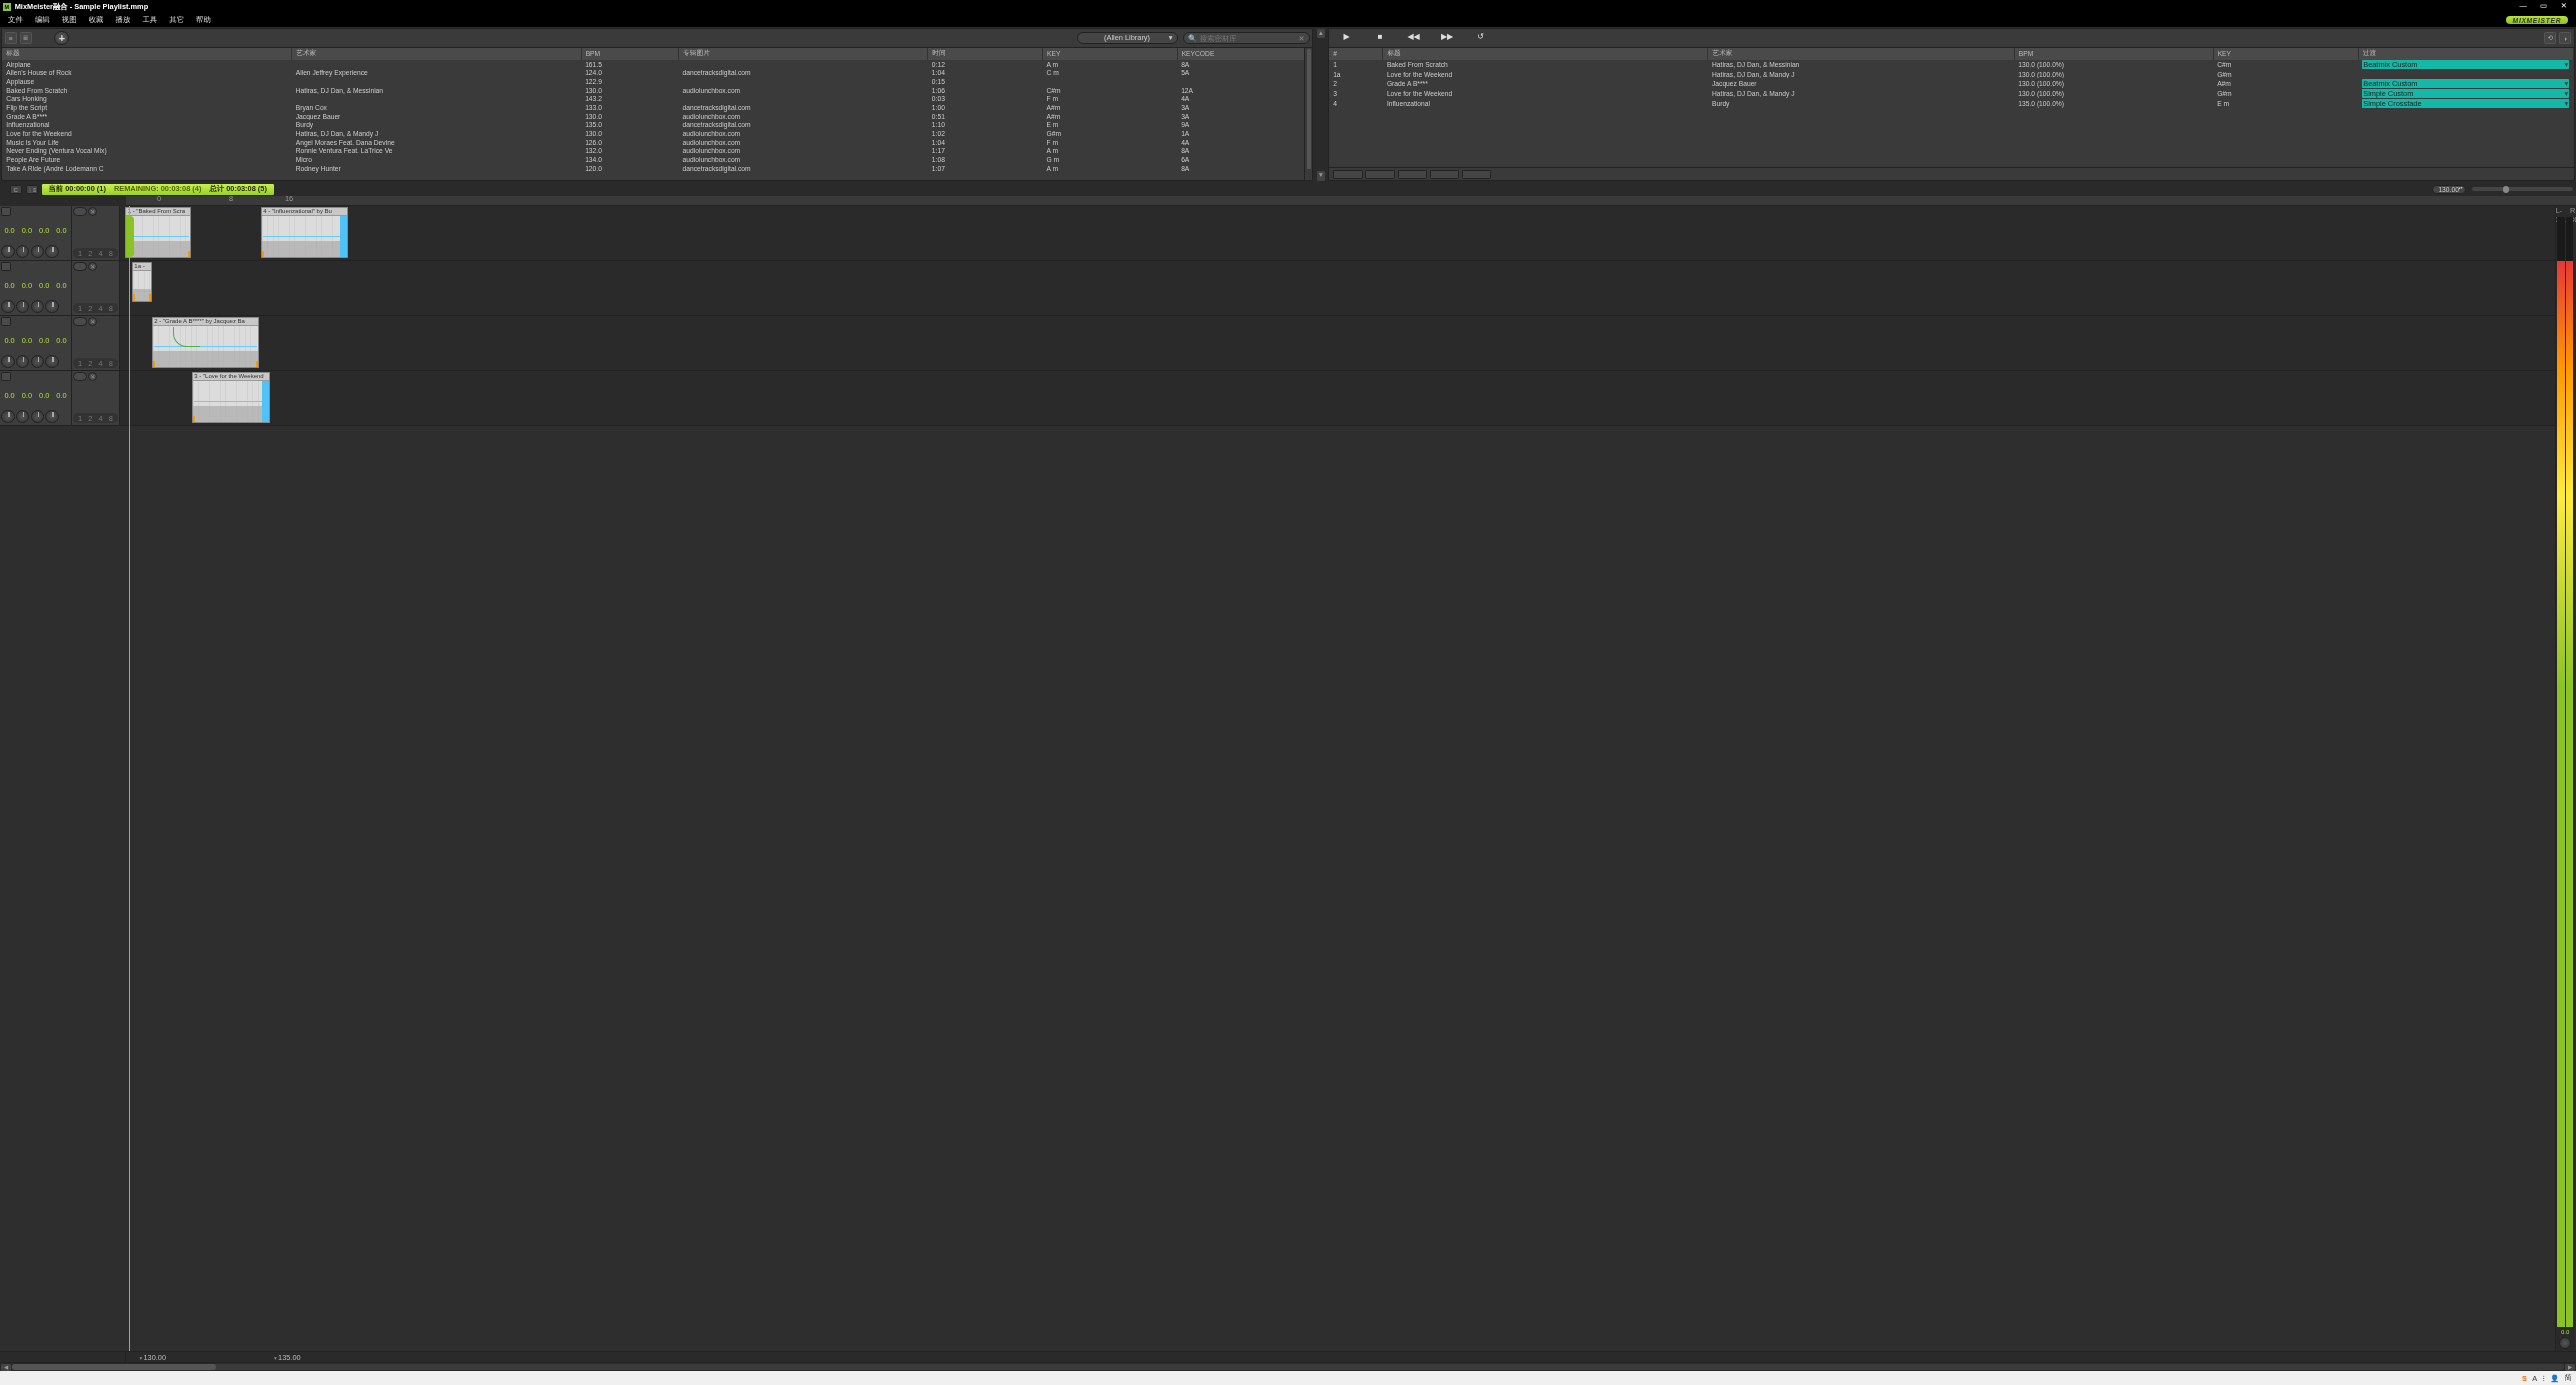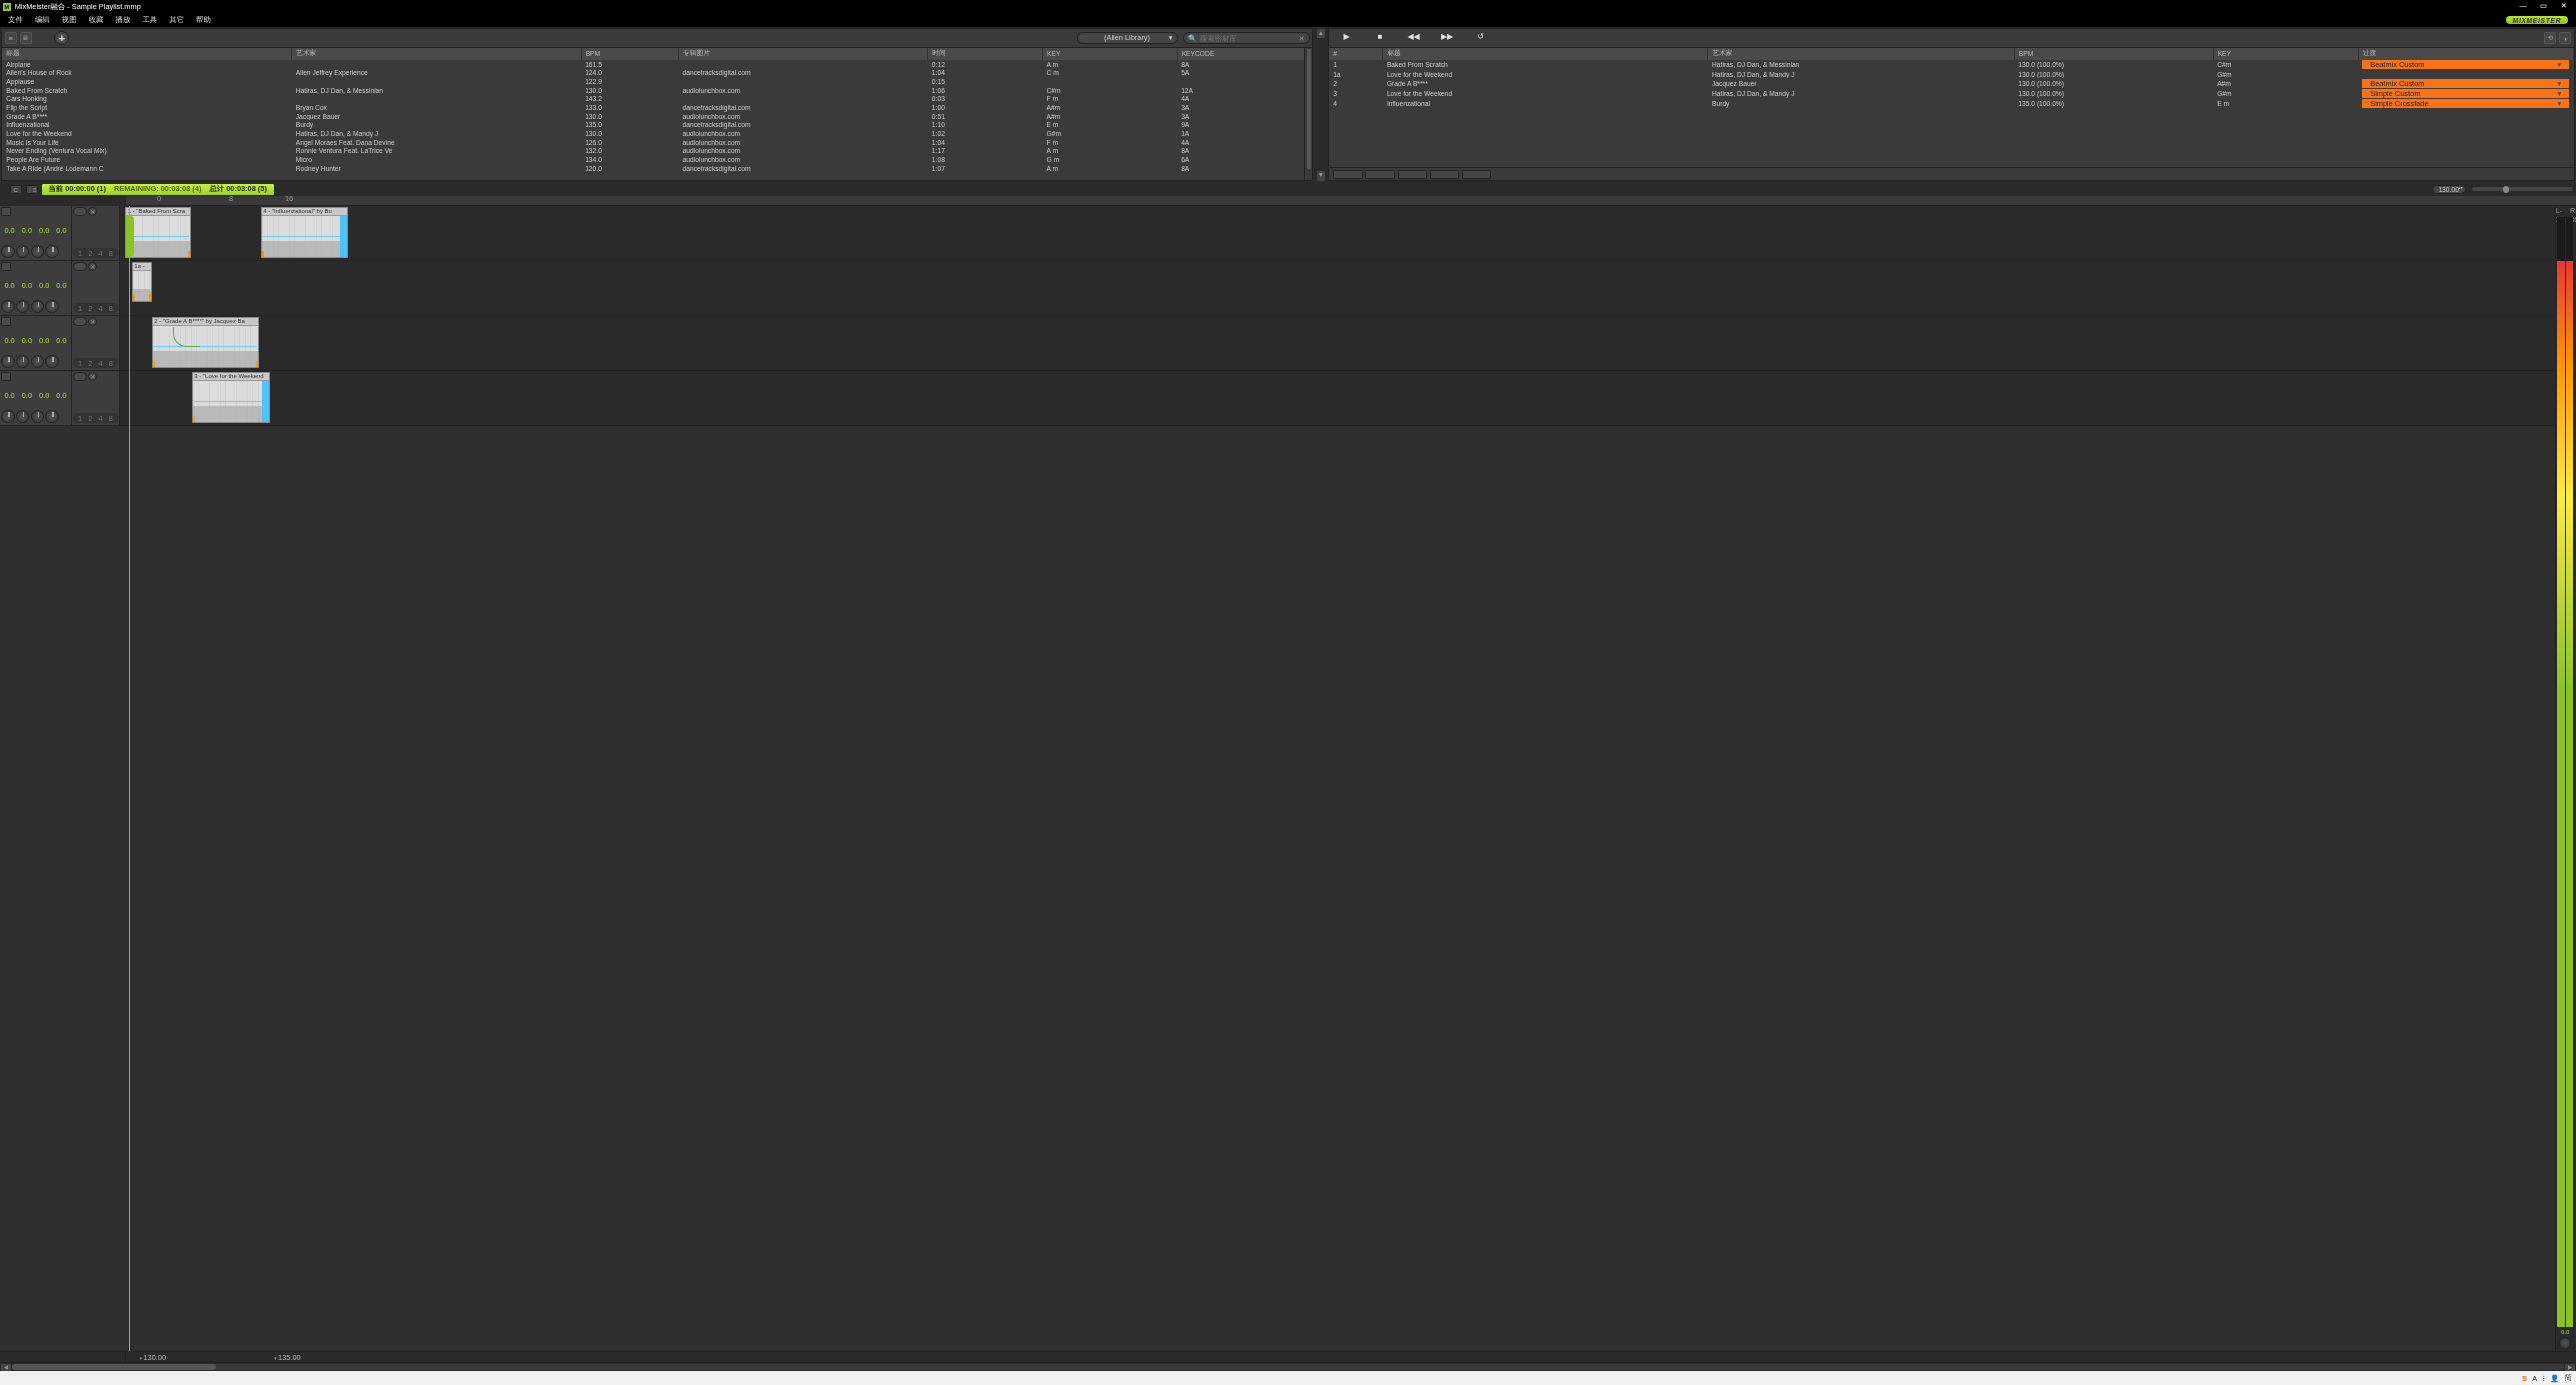--- a/index.html
+++ b/index.html
@@ -1,21 +1,21 @@
 <!DOCTYPE html>
 <html><head>
 <meta charset="utf-8">
 <style>
   * { margin: 0; padding: 0; box-sizing: border-box; font-family: Tahoma, Arial, sans-serif; font-size: 7.4px; }
   body { background: #1a1a1a; color: #ccc; overflow: hidden; user-select: none; }
   
   
   .titlebar { height: 13.4px; background: #000; display: flex; align-items: center; padding: 0 2.7px; }
   .titlebar-icon { width: 8px; height: 8px; background: #8bc34a; margin-right: 4px; font-size: 5.4px; text-align: center; line-height: 8px; color: #000; font-weight: bold; }
-  .titlebar-text { color: #fff; flex: 1; }
+  .titlebar-text { color: #fff; flex: 1; font-weight: bold; }
   .win-controls { display: flex; gap: 1.3px; }
   .win-btn { width: 19px; height: 10.7px; color: #fff; text-align: center; line-height: 9.4px; cursor: pointer; }
 
   
   .menubar { height: 13.4px; background: #000; display: flex; align-items: center; padding: 0 2.7px; gap: 1.3px; justify-content: flex-end; }
   .menu-item { padding: 1.3px 5.4px; color: #ddd; cursor: pointer; }
   .logo { margin-left: auto; margin-right: 5.4px; }
   .logo-shape { display: inline-block; padding: 0.7px 6.7px; background: linear-gradient(#b8e332, #8bc327); color: #333; font-weight: bold; font-style: italic; border-radius: 5.4px; font-size: 6.7px; letter-spacing: 0.7px; }
 
   
@@ -41,21 +41,21 @@
 
   .transport-group { display: flex; gap: 12px; margin-left: 4px; }
   .transport-btn { width: 21.5px; height: 12px; color: #ddd; font-size: 8px; text-align: center; cursor: pointer; }
   
   
   .table-wrap { flex: 1; overflow: hidden; position: relative; }
   .tbl { width: 100%; border-collapse: collapse; table-layout: fixed; }
   .tbl th { background: #4a4a4a; color: #bbb; text-align: left; padding: 1.3px 4px; border-right: 0.7px solid #333; font-weight: normal; height: 10.7px; font-size: 6.7px; }
   .tbl td { padding: 0.7px 4px; color: #ccc; white-space: nowrap; overflow: hidden; text-overflow: ellipsis; height: 8.7px; font-size: 6.7px; }
   
-  .transition-cell { background: #f97316; color: #222; padding: 0 8px; border-radius: 0.7px; display: flex; justify-content: space-between; align-items: center; height: 8.7px; }
+  .transition-cell { background: #14b8a6; color: #222; padding: 0 1px; border-radius: 0.7px; display: flex; justify-content: space-between; align-items: center; height: 8.7px; }
   .transition-cell::after { content: "▾"; color: #444; }
   
   .mini-transport { height: 13.4px; display: flex; gap: 2.7px; padding: 1.3px 4px; align-items: center; border-top: 0.7px solid #222; }
   .mini-btn { width: 29.5px; height: 9.4px; background: #454545; border: 0.7px solid #222; border-radius: 1.3px; cursor: pointer; }
   
   .vscroll { width: 8px; background: #3a3a3a; border-left: 0.7px solid #222; position: absolute; right: 0; top: 0; bottom: 0; }
   .vscroll-thumb { background: #555; border-radius: 1.3px; margin: 1.3px; }
 
   .panel-gutter { width: 9.4px; background: #2a2a2a; display: flex; flex-direction: column; }
   .gutter-arrow { height: 9.4px; background: #444; margin: 0.7px; border-radius: 1.3px; text-align: center; line-height: 8px; color: #999; cursor: pointer; }

